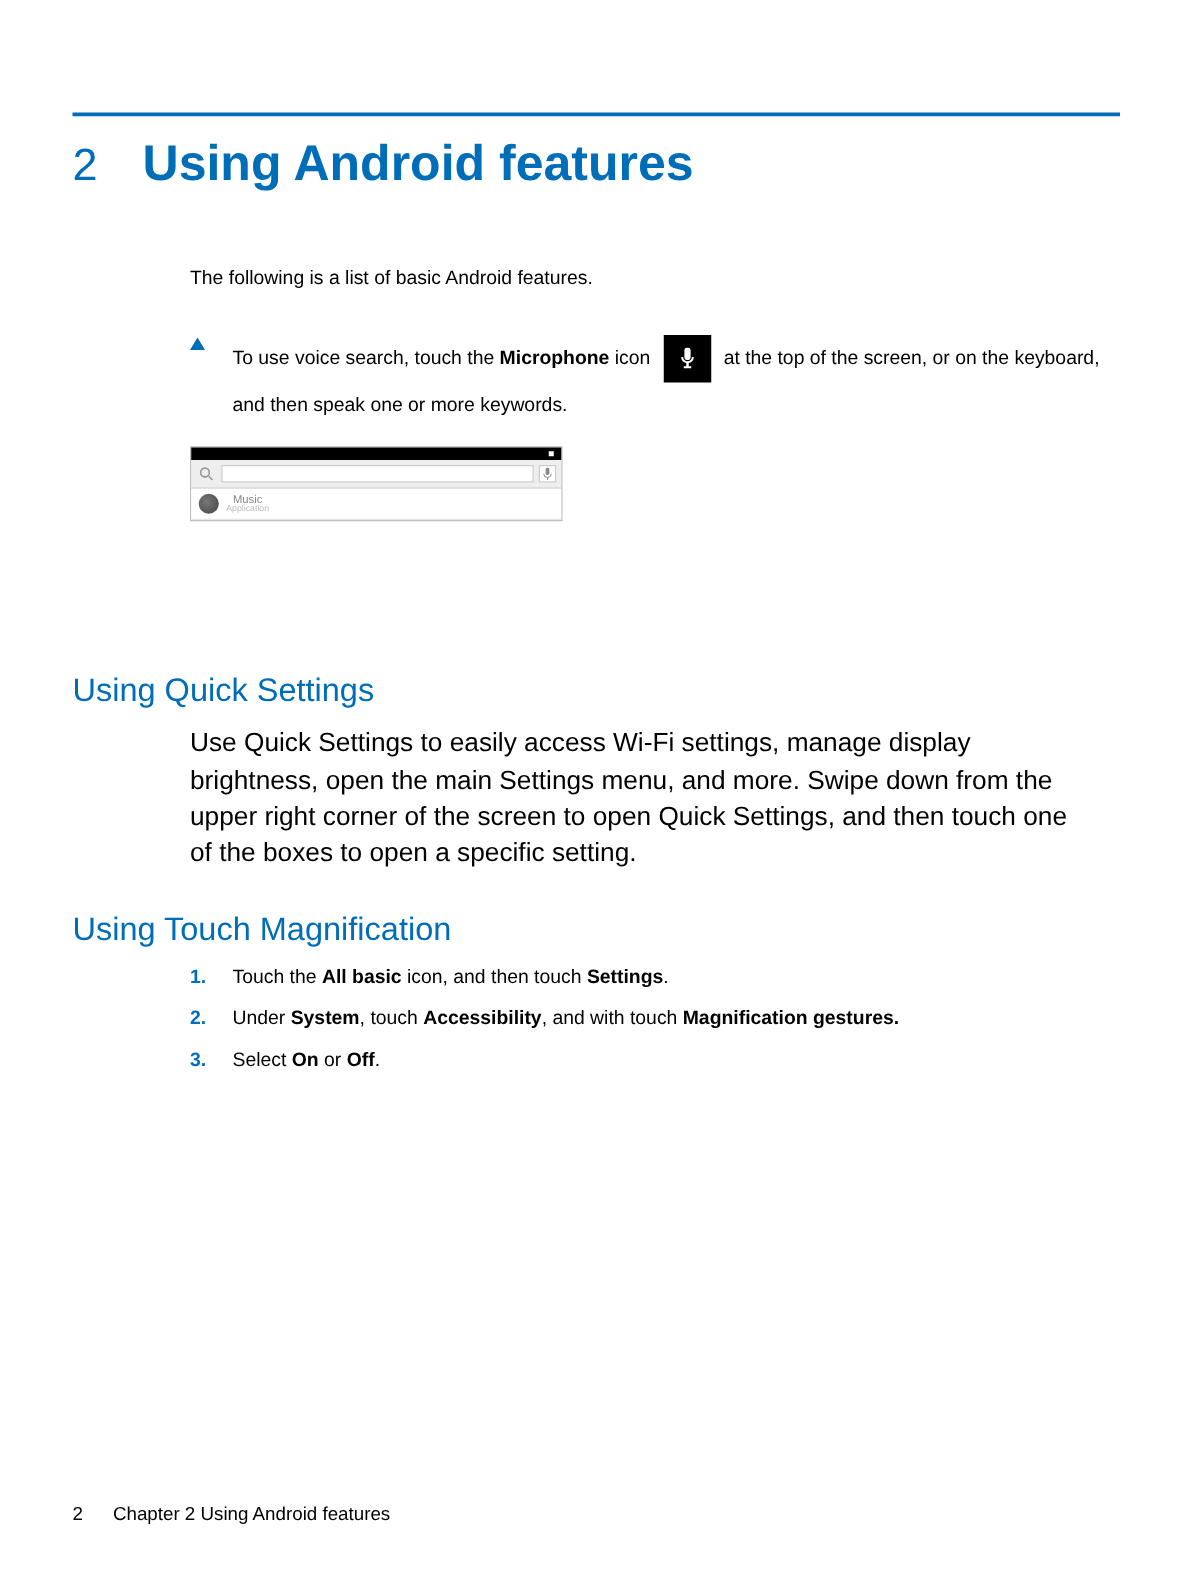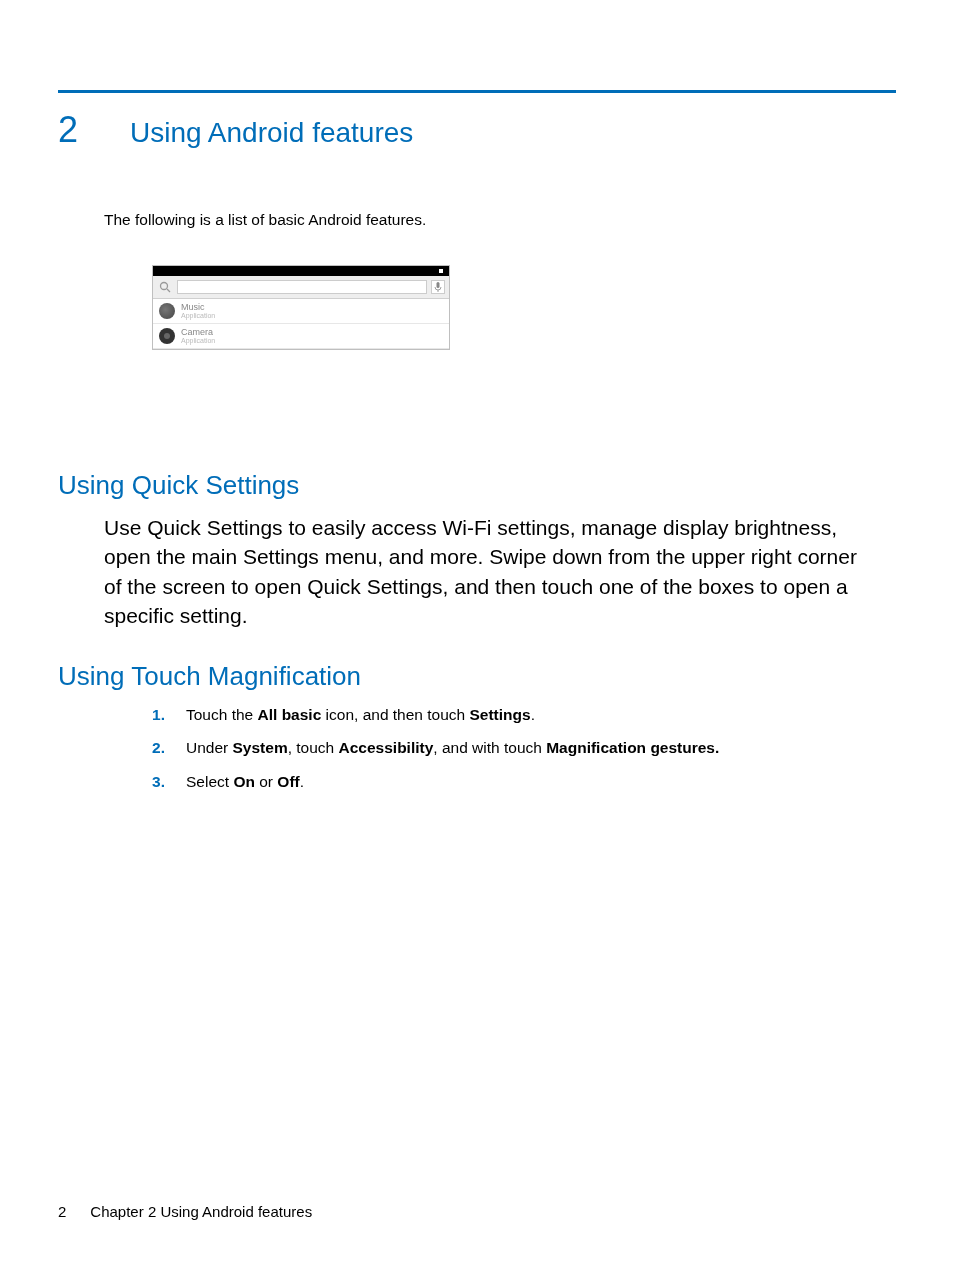--- a/index.html
+++ b/index.html
@@ -25,26 +25,25 @@
       gap: 36px;
       margin-bottom: 60px;
     }
     .chapter-num {
       color: #006db8;
       font-size: 36px;
       font-weight: 400;
     }
     .chapter-title {
       color: #006db8;
-      font-size: 28px;
-      font-weight: 400;
-      margin-left: 16px;
+      font-size: 40px;
+      font-weight: 700;
     }
     .body-indent {
-      margin-left: 46px;
+      margin-left: 94px;
       margin-right: 20px;
     }
     .intro-p {
       font-size: 15.5px;
       margin-bottom: 36px;
     }
     h2 {
       color: #006db8;
       font-size: 26px;
       font-weight: 400;
@@ -131,21 +130,21 @@
       padding:4px 6px;
       gap:6px;
       border-bottom:1px solid #e7e7e7;
       background:#fff;
     }
     .ss-row .ico {
       width:16px;height:16px;
       border-radius:50%;
       display:flex;align-items:center;justify-content:center;
     }
-    .ss-row .txt { display:flex;flex-direction:column;line-height:1; }
+    .ss-row .txt { display:flex;flex-direction:column;line-height:1;text-align:center; }
     .ss-row .t1 { color:#888;font-size:9px; }
     .ss-row .t2 { color:#bbb;font-size:7px; }
     .ico-music { background:radial-gradient(circle at 40% 40%, #777, #444); }
     .ico-camera { background:#333; border-radius:2px; position:relative;}
     .ico-camera::after{content:"";position:absolute;width:6px;height:6px;background:#666;border-radius:50%;left:5px;top:5px;}
 
     .quick-p, .mag-p {
       font-size: 21px;
       line-height: 1.4;
       margin-bottom: 14px;
@@ -188,20 +187,30 @@
 
 <div class="page">
   <hr class="hr-top">
   <div class="chapter-row">
     <span class="chapter-num">2</span>
     <span class="chapter-title">Using Android features</span>
   </div>
 
   <p class="intro-p body-indent">The following is a list of basic Android features.</p>
 
+  <div class="triangle-row">
+    <span class="triangle"></span>
+    <p class="voice-para">
+      <span>To use voice search, touch the </span><span class="b">Microphone</span><span> icon </span><span class="mic-pill">
+          <svg viewBox="0 0 14 18">
+            <path fill="#fff" d="M7 0a2.5 2.5 0 0 0-2.5 2.5v5A2.5 2.5 0 0 0 7 10a2.5 2.5 0 0 0 2.5-2.5v-5A2.5 2.5 0 0 0 7 0zM2 7.5a5 5 0 0 0 4 4.9V15H4v1.5h6V15H8v-2.6a5 5 0 0 0 4-4.9h-1.5a3.5 3.5 0 0 1-7 0H2z"></path>
+          </svg>
+        </span><span> at the top of the screen, or on the keyboard, and then speak one or more keywords.</span>
+    </p>
+  </div>
 
   <div class="screenshot">
     <div class="ss-statusbar"></div>
     <div class="ss-search">
       <span class="mag">
         <svg width="12" height="12" viewBox="0 0 12 12">
             <circle cx="5" cy="5" r="3.5" fill="none" stroke="#999" stroke-width="1.3"></circle>
             <line x1="8" y1="8" x2="11" y2="11" stroke="#999" stroke-width="1.3"></line>
           </svg>
       </span>
@@ -214,27 +223,20 @@
           </svg>
       </span>
     </div>
     <div class="ss-row">
       <span class="ico ico-music"></span>
       <div class="txt">
         <span class="t1">Music</span>
         <span class="t2">Application</span>
       </div>
     </div>
-    <div class="ss-row">
-      <span class="ico ico-camera"></span>
-      <div class="txt">
-        <span class="t1">Camera</span>
-        <span class="t2">Application</span>
-      </div>
-    </div>
   </div>
 
   <div style="height:90px"></div>
 
   <h2>Using Quick Settings</h2>
   <p class="quick-p body-indent">Use Quick Settings to easily access Wi-Fi settings, manage display brightness, open the main Settings menu, and more. Swipe down from the upper right corner of the screen to open Quick Settings, and then touch one of the boxes to open a specific setting.</p>
 
   <h2>Using Touch Magnification</h2>
 
   <ol class="steps">

